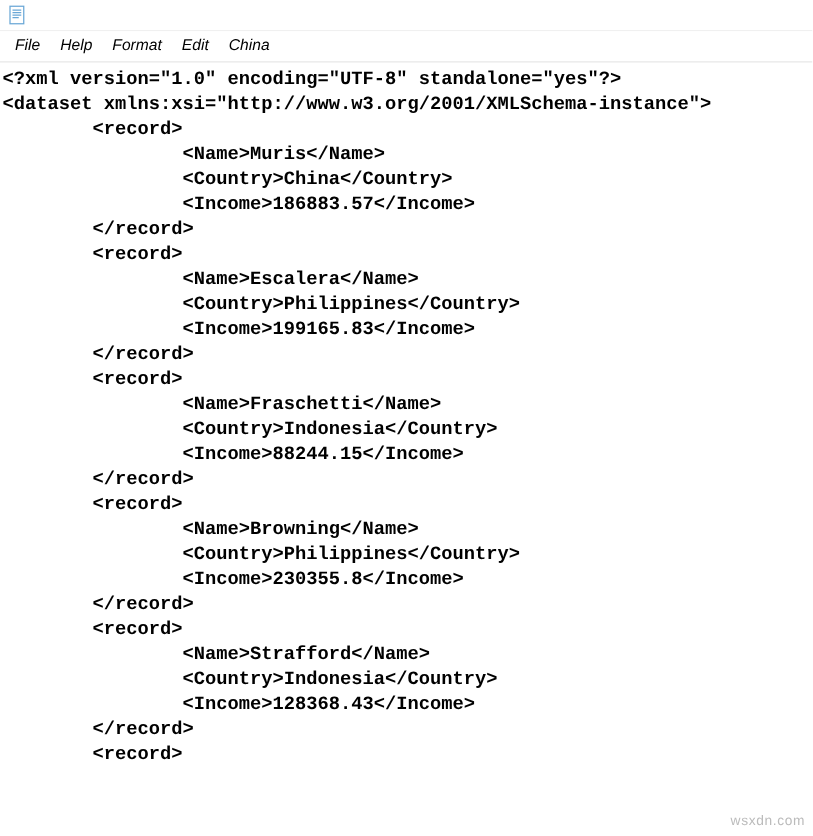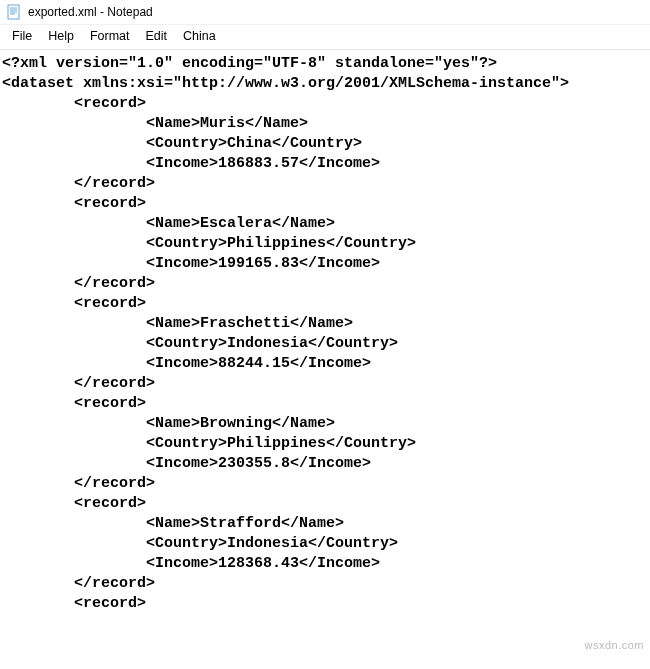--- a/index.html
+++ b/index.html
@@ -27,60 +27,60 @@
       align-items: center;
       justify-content: center;
     }
     .title-bar .title-text { color: #000; }
     .menu-bar {
       display: flex;
       padding: 2px 4px 4px 4px;
       background: #fff;
       border-bottom: 1px solid #e8e8e8;
       font-size: 12.5px;
+      font-style: italic;
     }
     .menu-item {
       padding: 2px 8px;
       cursor: default;
       color: #000;
     }
     .editor-area {
       padding: 4px 2px;
       font-family: Consolas, "Courier New", monospace;
       font-size: 15px;
       line-height: 20px;
       white-space: pre;
       color: #000;
       font-weight: bold;
       overflow: hidden;
     }
     .watermark {
       position: absolute;
       right: 6px;
-      bottom: 18px;
+      bottom: 6px;
       font-family: Arial, sans-serif;
       font-size: 11px;
       color: #bbb;
       letter-spacing: 0.5px;
     }
   </style>
 </head>
 <body>
 
 <div class="title-bar">
   <span class="app-icon">
     <svg width="16" height="16" viewBox="0 0 16 16">
       <rect x="2" y="1" width="11" height="14" fill="#fff" stroke="#6aa7d6" stroke-width="1"></rect>
       <line x1="4" y1="4" x2="11" y2="4" stroke="#6aa7d6" stroke-width="1"></line>
       <line x1="4" y1="6" x2="11" y2="6" stroke="#6aa7d6" stroke-width="1"></line>
       <line x1="4" y1="8" x2="11" y2="8" stroke="#6aa7d6" stroke-width="1"></line>
       <line x1="4" y1="10" x2="9" y2="10" stroke="#6aa7d6" stroke-width="1"></line>
     </svg>
   </span>
-  <span class="title-text">exported.xml - Notepad</span>
 </div>
 
 <div class="menu-bar">
   <div class="menu-item">File</div>
   <div class="menu-item">Help</div>
   <div class="menu-item">Format</div>
   <div class="menu-item">Edit</div>
   <div class="menu-item">China</div>
 </div>
 

